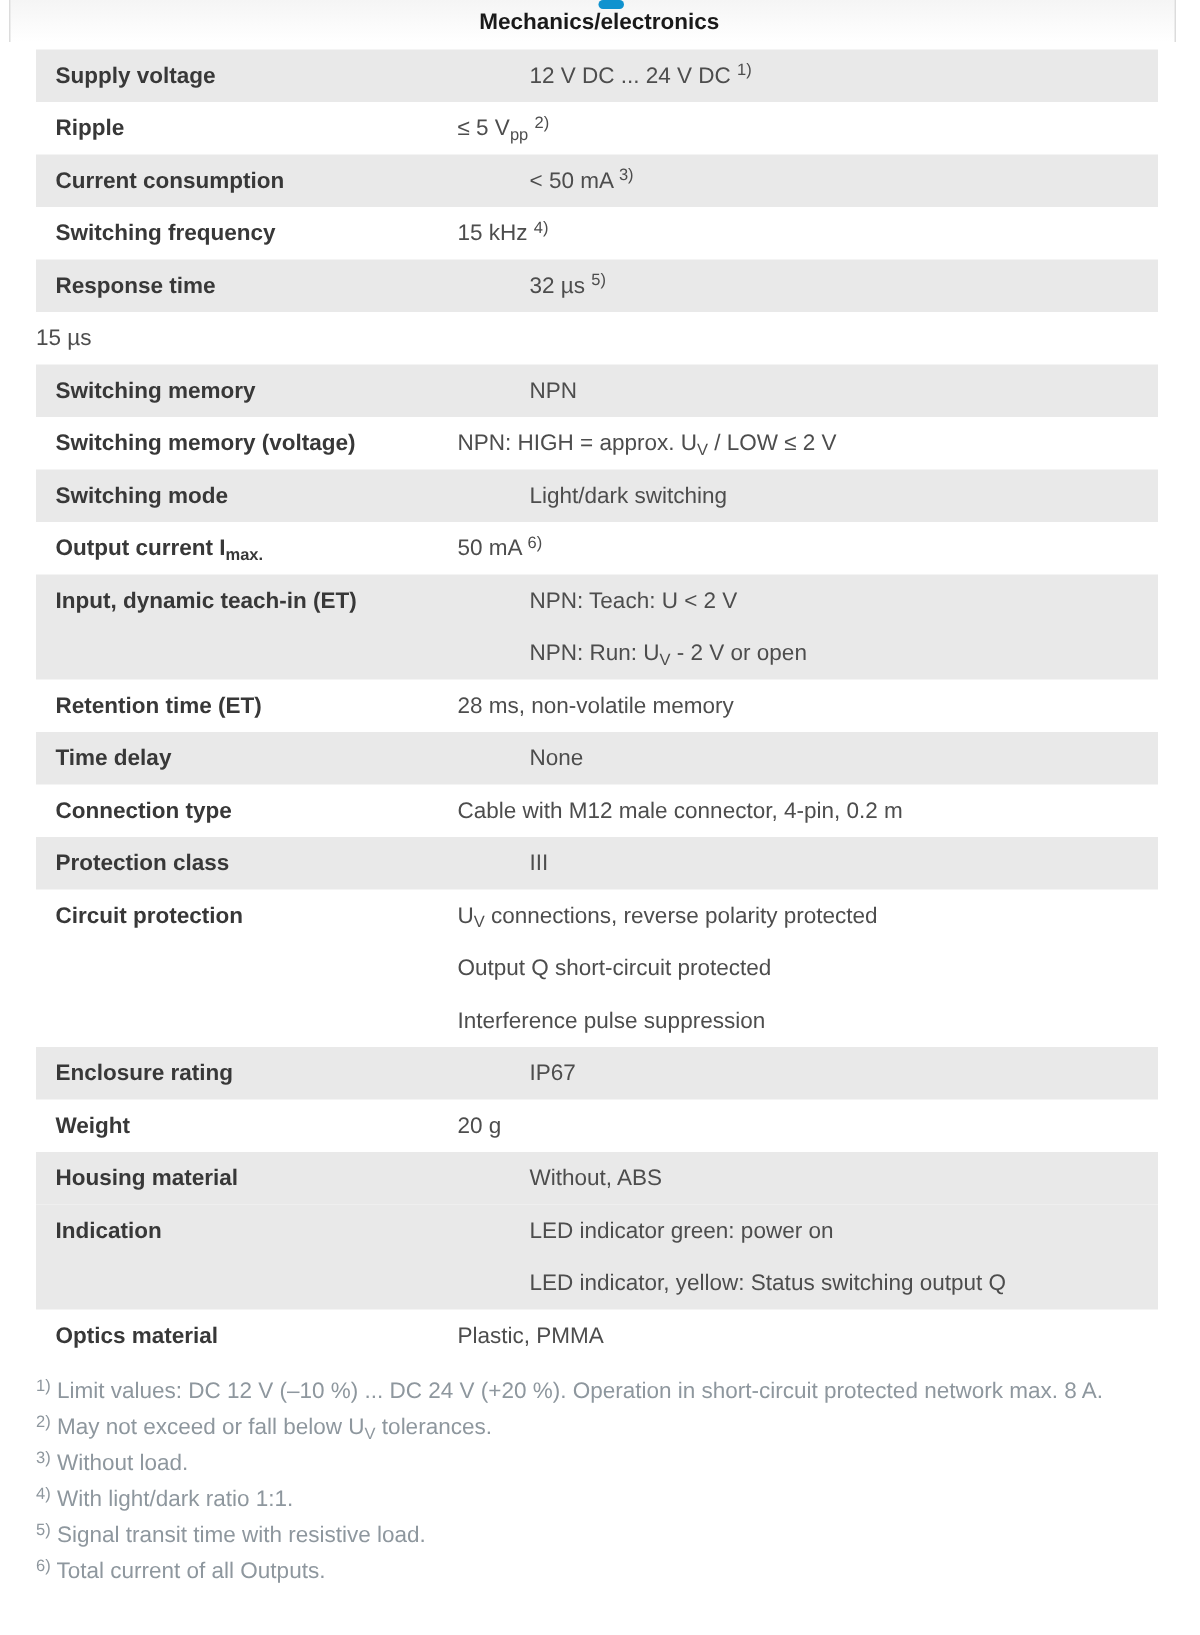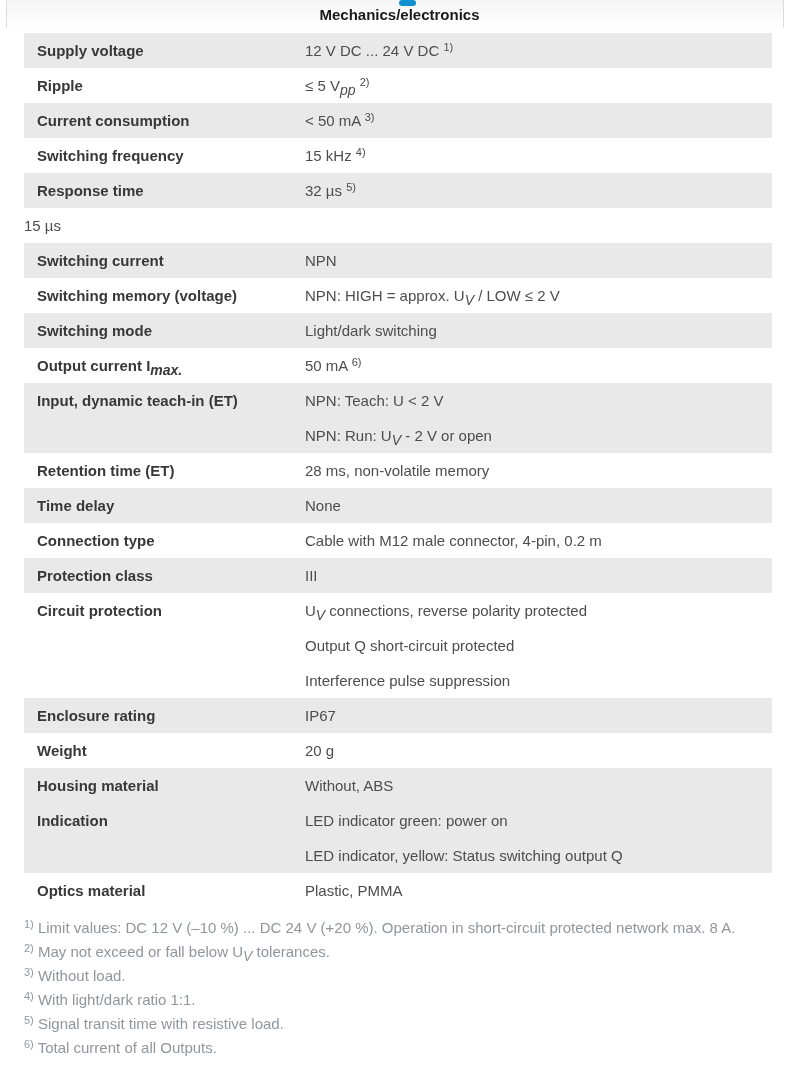--- a/index.html
+++ b/index.html
@@ -40,21 +40,21 @@
   }
 
   
   .spec-table { margin: 0 28px 0 24px; }
   .spec-row {
     display: flex;
     align-items: flex-start;
     font-size: 15px;
     padding: 6px 0;
   }
-  .spec-row.stripe { background: var(--stripe, #e9e9e9); }
+  .spec-row.stripe { background: var(--stripe, #e9e9e9); gap: 48px; }
   .spec-label {
     flex: none;
     width: 281px;
     padding-left: 13px;
     padding-right: 10px;
     font-weight: bold;
     color: var(--label, #383838);
     line-height: 23px;
   }
   .spec-value {
@@ -66,26 +66,25 @@
   .spec-value p:last-child { margin-bottom: 0; }
 
   sup {
     font-size: 11px;
     line-height: 0;
     vertical-align: baseline;
     position: relative;
     top: -0.5em;
   }
   sub {
-    font-size: 14px;
+    font-size: 11px;
     line-height: 0;
     vertical-align: baseline;
     position: relative;
     top: 0.3em;
-    font-style: italic;
   }
 
   
   .footnotes {
     margin: 9px 28px 0 24px;
     font-size: 15px;
     line-height: 21px;
     color: var(--footnote, #8e979e);
   }
   .footnote { margin-bottom: 3px; }
@@ -136,21 +135,21 @@
         </div>
   </div>
 
   <div class="spec-row">
     <div class="spec-value">
           <p>15 µs</p>
         </div>
   </div>
 
   <div class="spec-row stripe">
-    <div class="spec-label">Switching current</div>
+    <div class="spec-label">Switching memory</div>
     <div class="spec-value">
           <p>NPN</p>
         </div>
   </div>
 
   <div class="spec-row">
     <div class="spec-label">Switching memory (voltage)</div>
     <div class="spec-value">
           <p>NPN: HIGH = approx. U<sub>V</sub> / LOW ≤ 2 V</p>
         </div>

